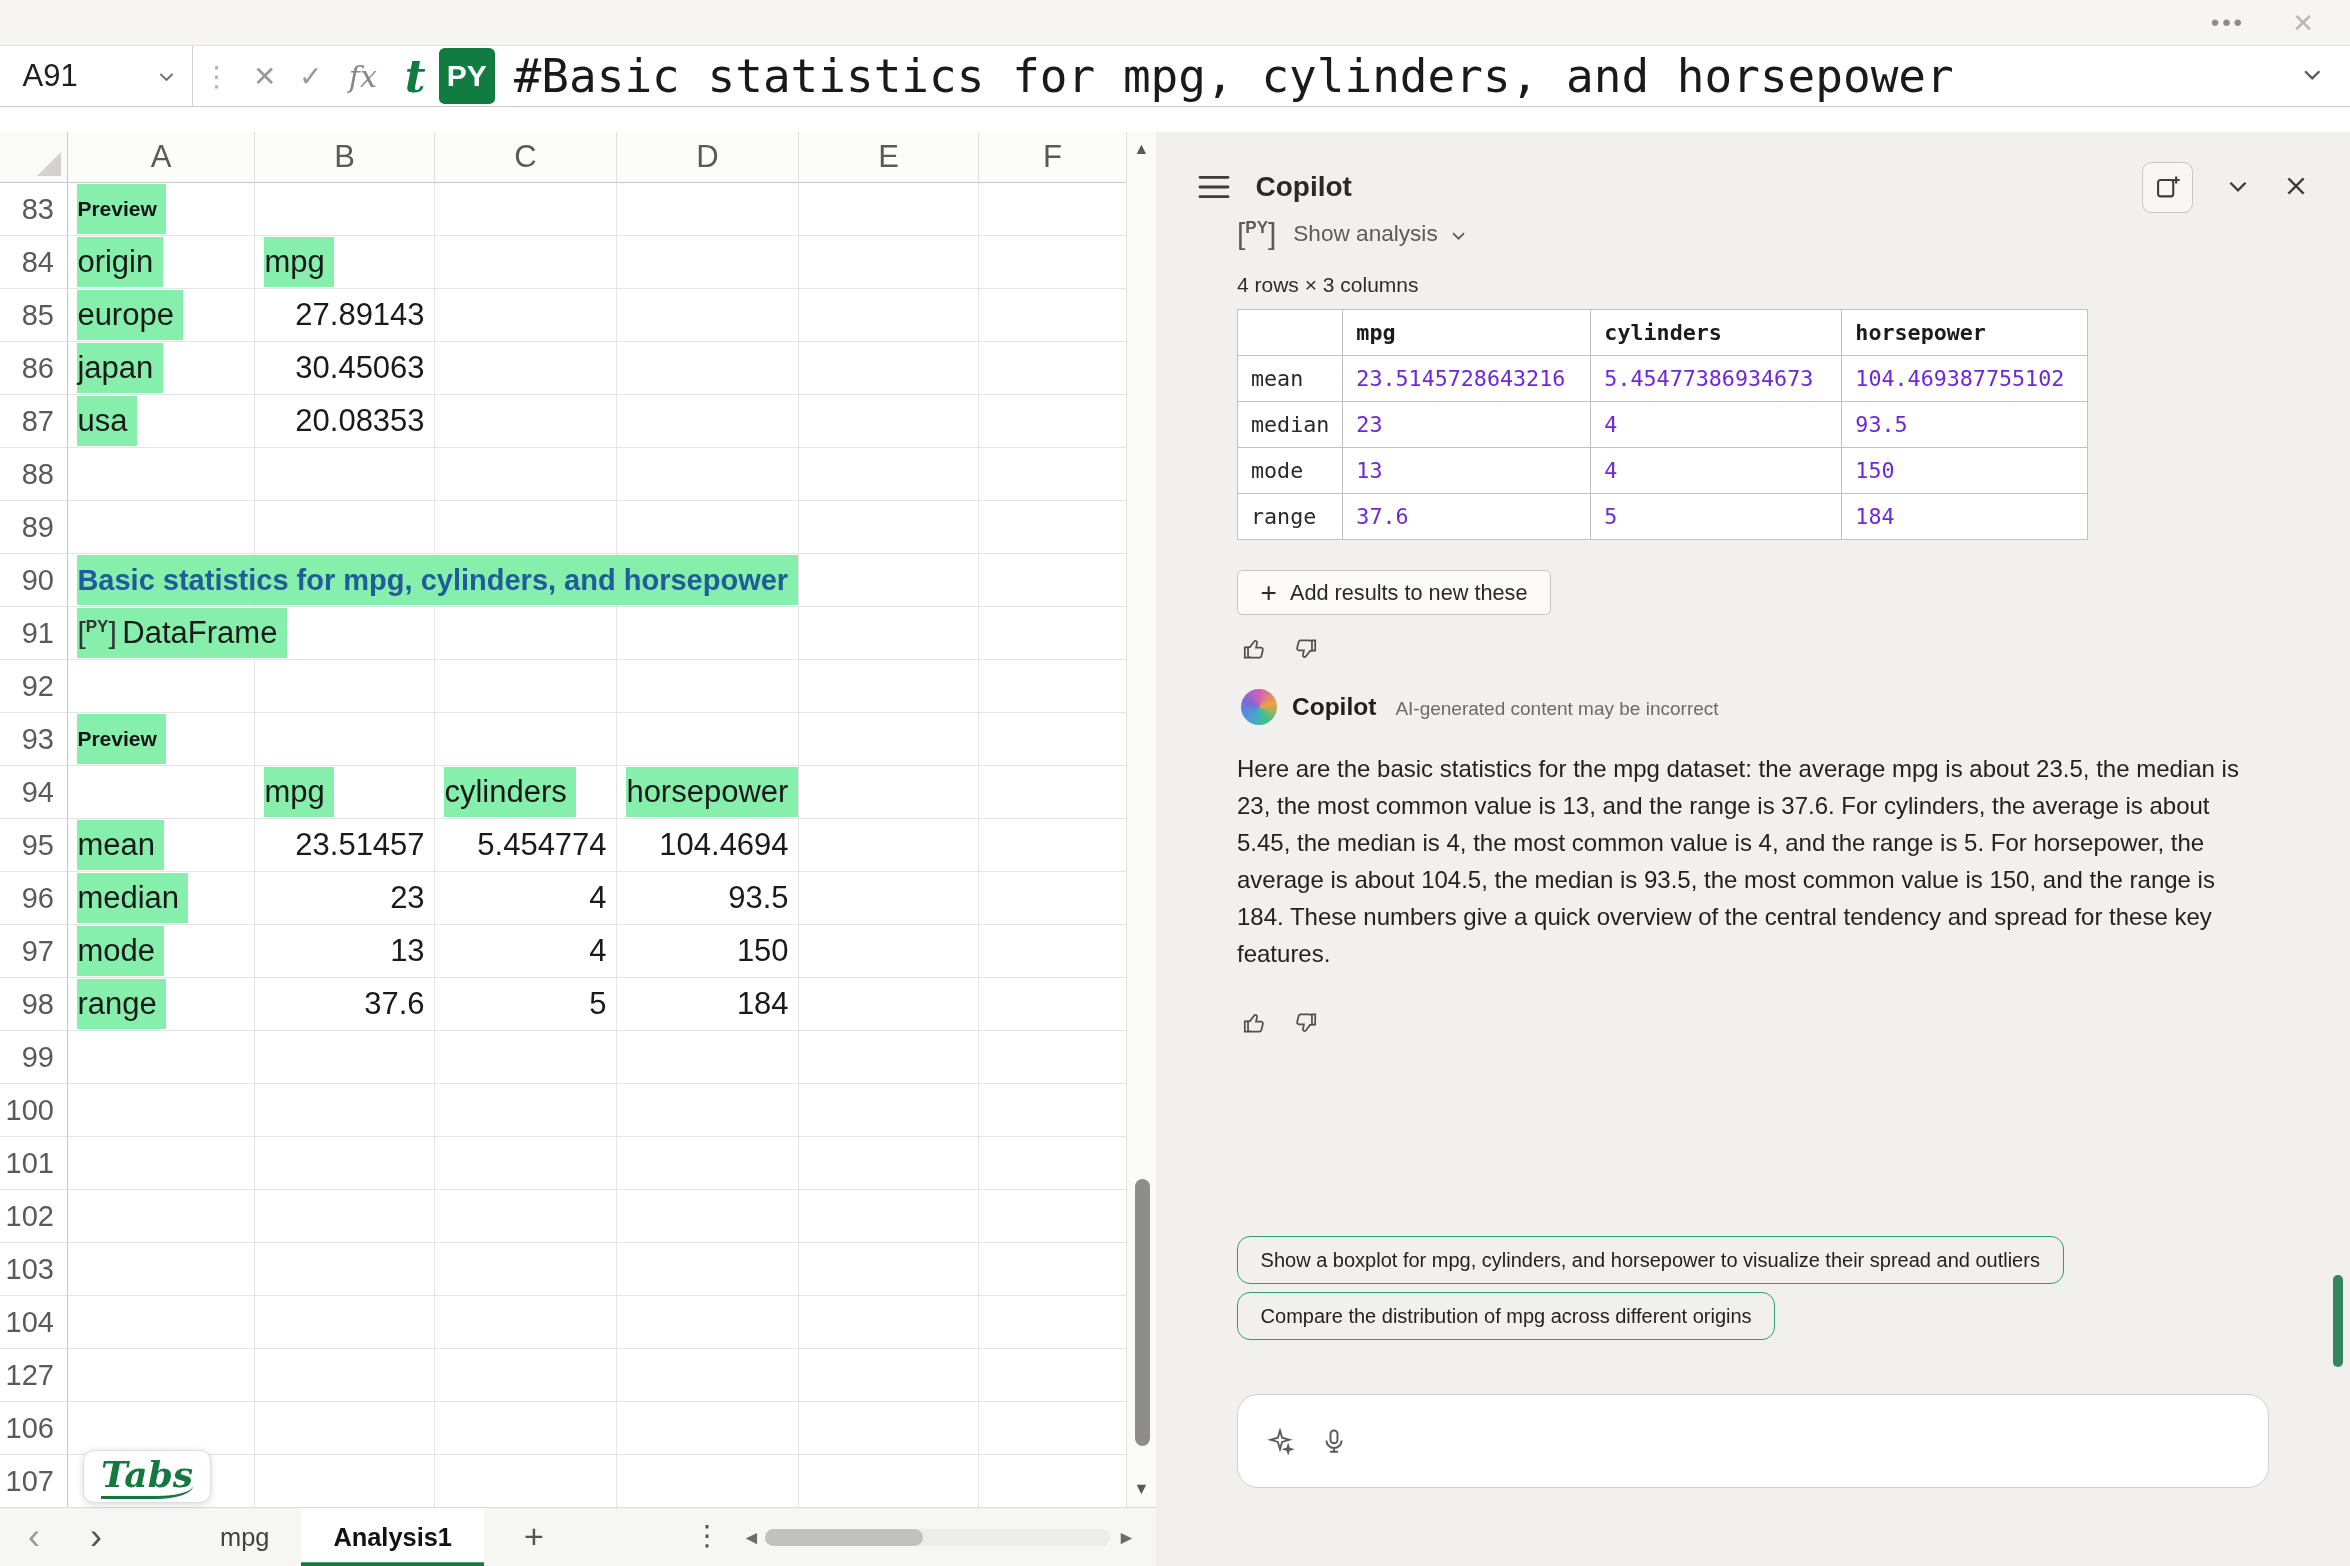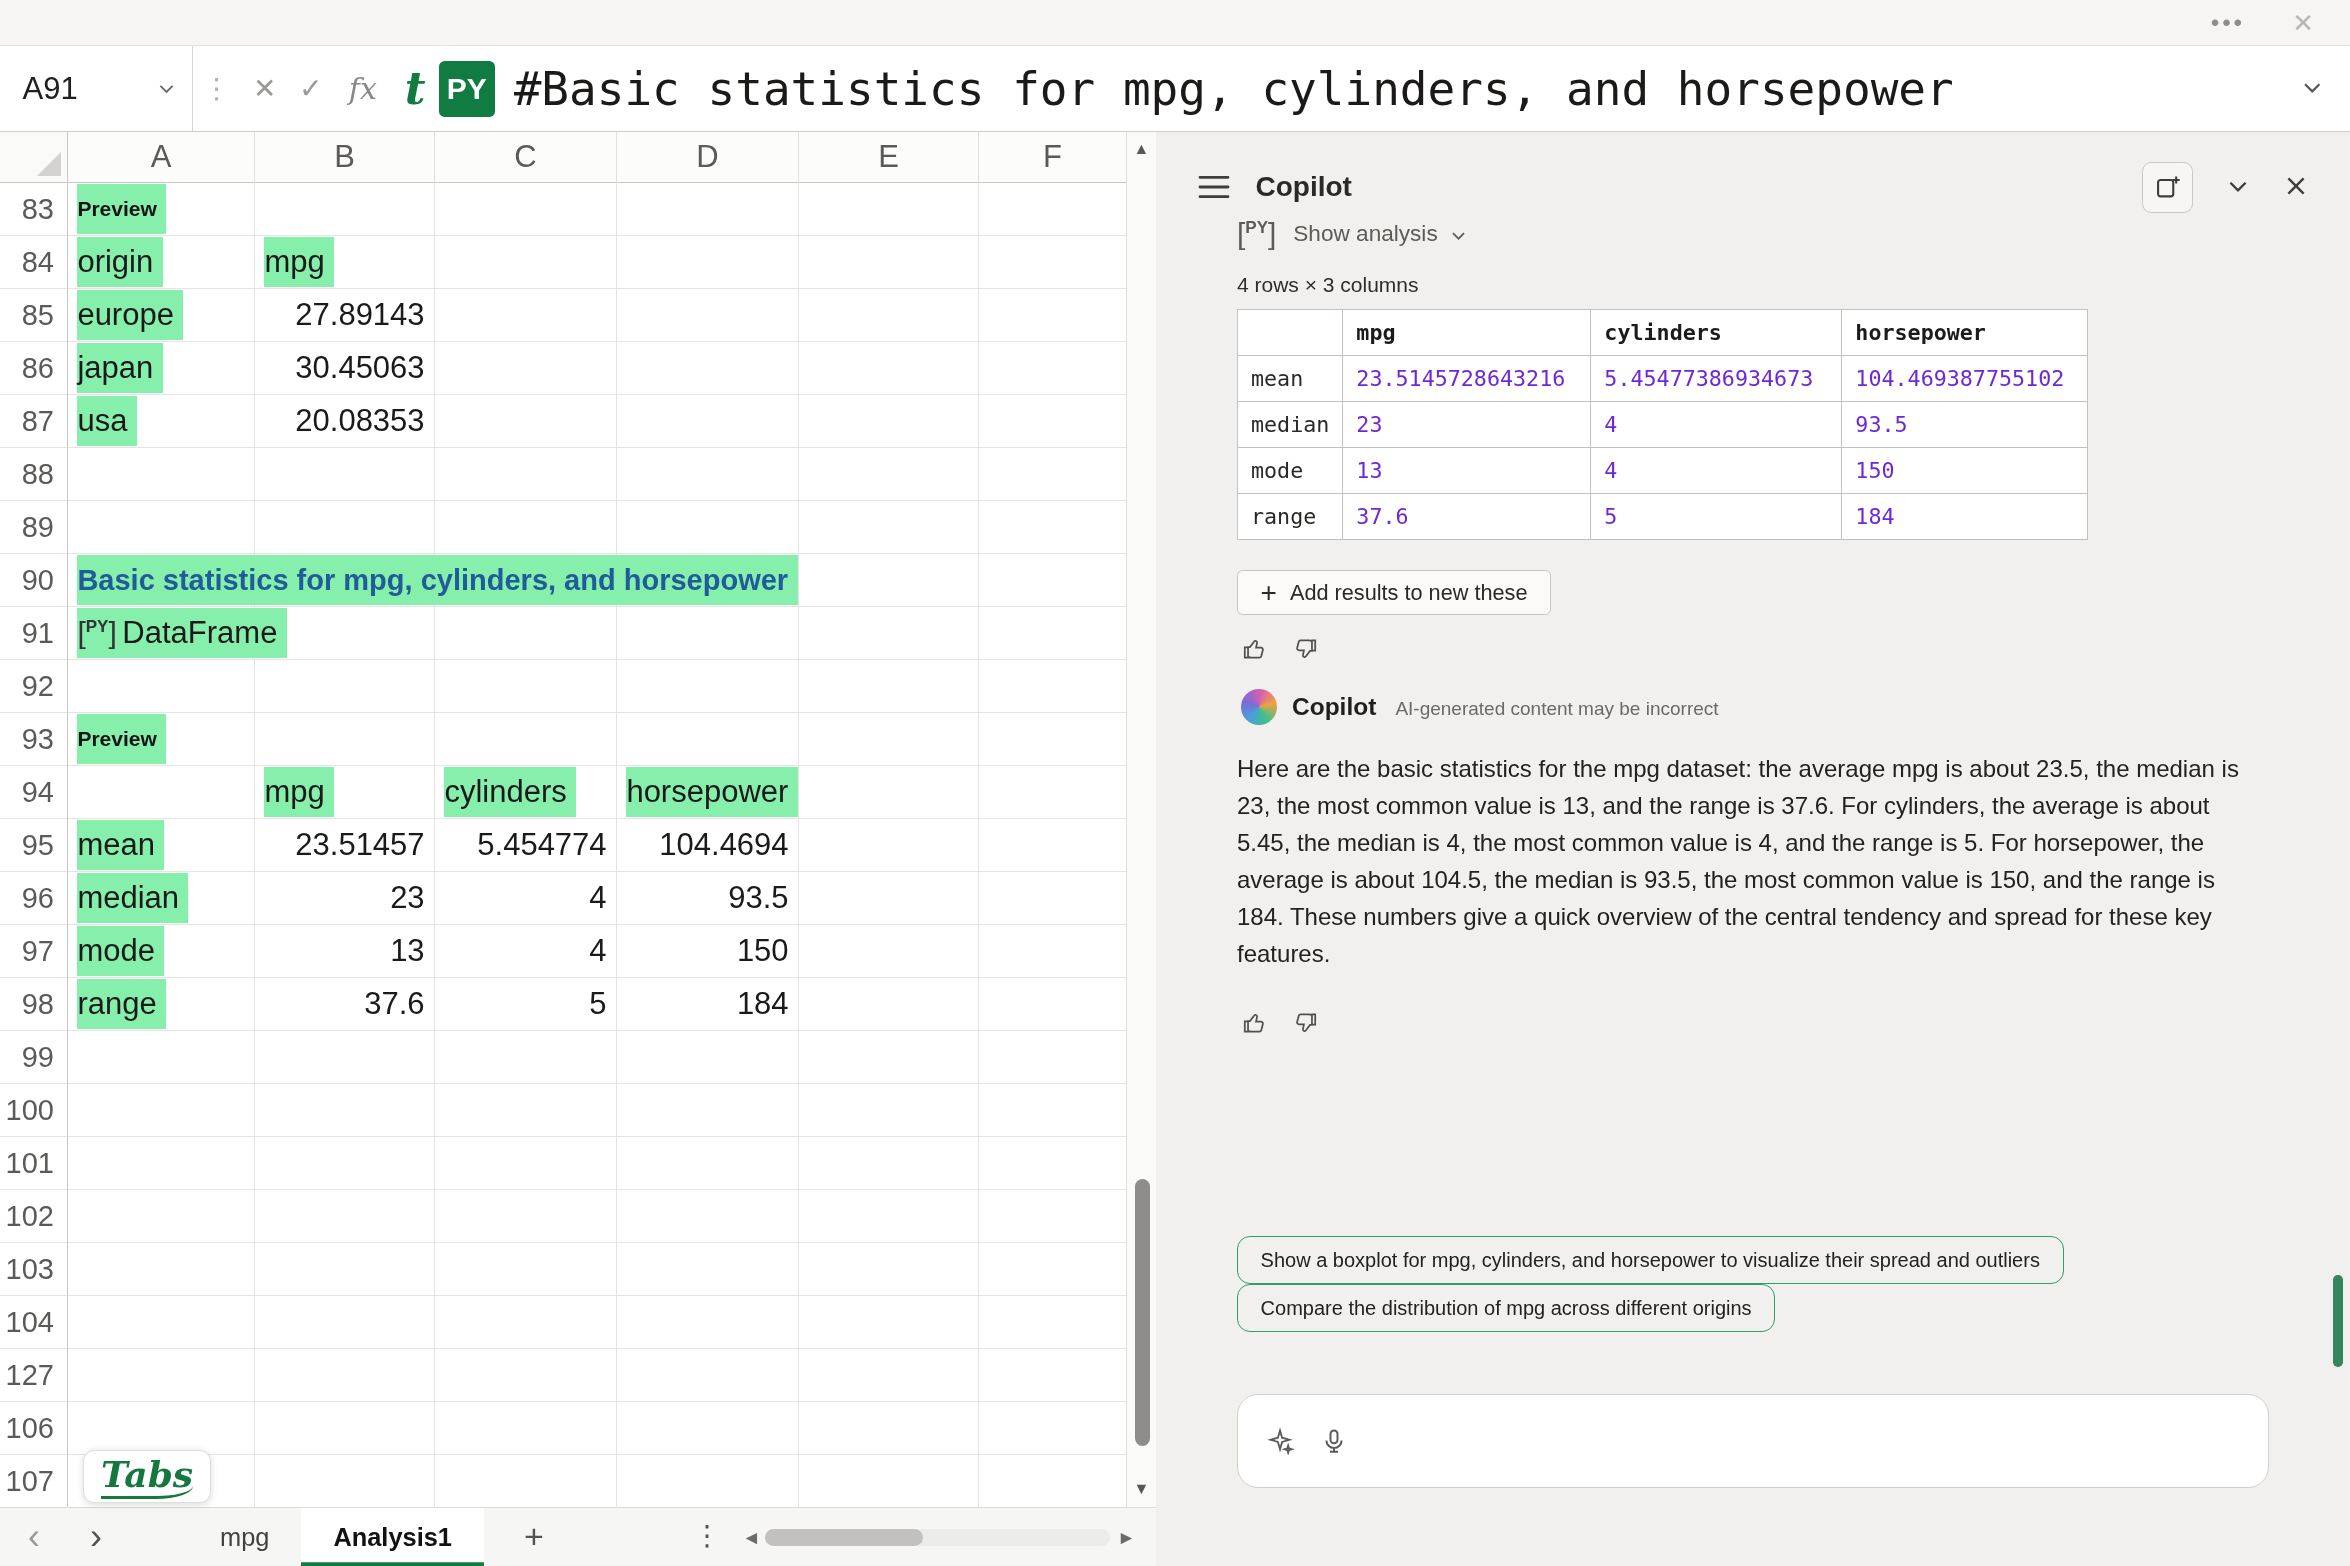--- a/index.html
+++ b/index.html
@@ -6,21 +6,21 @@
   html,body { background:#e8e8e8; }
   body { font-family:"Liberation Sans", sans-serif; }
   .screen { position:relative; width:2350px; height:1567px; background:#fff; overflow:hidden; }
 
   
   .titlebar { position:absolute; top:0; left:0; right:0; height:45px; background:#f6f5f4; }
   .titlebar .more { position:absolute; right:105px; top:9.4px; font-size:24.5px; letter-spacing:2.8px; color:#8f8d8b; }
   .titlebar .close { position:absolute; right:36px; top:7.5px; font-size:26px; color:#b9b7b5; }
 
   
-  .formula-bar { position:absolute; top:45px; left:0; right:0; height:87px; background:#fff;
+  .formula-bar { position:absolute; top:45px; left:0; right:0; height:62px; background:#fff;
     border-top:0.9px solid #e3e1df; border-bottom:0.9px solid #cfcdcb; display:flex; align-items:center; }
   .name-box { width:193px; height:100%; display:flex; align-items:center; padding-left:22.6px;
     font-size:31px; color:#202020; border-right:0.9px solid #d8d6d4; }
   .name-box svg { margin-left:auto; margin-right:15px; width:21px; height:21px; color:#6d6b69; }
   .fb-handle { color:#b5b3b1; font-size:28px; margin:0 11.3px 0 9.4px; }
   .fb-x { color:#9c9a98; font-size:28px; margin:0 11.3px; }
   .fb-check { color:#9c9a98; font-size:28px; margin:0 11.3px; }
   .fb-fx { font-family:"DejaVu Serif", serif; font-style:italic; color:#8a8886; font-size:30px; margin:0 15px; }
   .fb-logo { font-family:"DejaVu Serif", serif; font-style:italic; font-weight:bold; color:#107c41; font-size:45px; margin-left:13px; line-height:1; }
   .py-badge { margin-left:13px; width:56px; height:56px; background:#107c41; border-radius:5.6px;
@@ -122,21 +122,21 @@
     background:conic-gradient(from 220deg, #4c9ed9, #7a6bd8, #d160b4, #f0a23e, #3fc08d, #4c9ed9); }
   .cp-author { margin-left:15px; font-size:24.5px; font-weight:bold; color:#201f1e; }
   .cp-disclaimer { margin-left:19px; font-size:19px; color:#6c6a68; position:relative; top:1.9px; }
 
   .cp-message { position:absolute; top:618px; left:81px; width:1019px; font-size:24px; line-height:37px; color:#242220; }
 
   .cp-stop { position:absolute; top:977px; left:0; width:100%; display:flex; align-items:center; justify-content:center;
     gap:13px; color:#3d3b39; font-size:22.6px; }
   .cp-stop svg { width:25.4px; height:25.4px; }
 
-  #suggestions { position:absolute; top:1104px; left:81px; display:flex; flex-direction:column; gap:0; align-items:flex-start; }
+  #suggestions { position:absolute; top:1104px; left:81px; display:flex; flex-direction:column; gap:8px; align-items:flex-start; }
   .pill { height:48px; padding:0 22.6px; border:1.4px solid #2f9e68; border-radius:13px; background:transparent;
     font-family:"Liberation Sans", sans-serif; font-size:20px; color:#242220; display:flex; align-items:center; white-space:nowrap; }
 
   .cp-input { position:absolute; top:1262px; left:81px; width:1032px; height:94px; background:#fff;
     border:0.9px solid #d2d0cd; border-radius:21px; display:flex; align-items:center; padding:0 28px; }
   .cp-input input { flex:1; border:none; outline:none; background:transparent; font-family:"Liberation Sans", sans-serif;
     font-size:24.5px; color:#242220; }
   .cp-input input::placeholder { color:#6e6c6a; }
   .cp-input .in-icons { display:flex; align-items:center; gap:26px; color:#5c5a58; }
   .cp-input .in-icons svg { width:28px; height:28px; }

